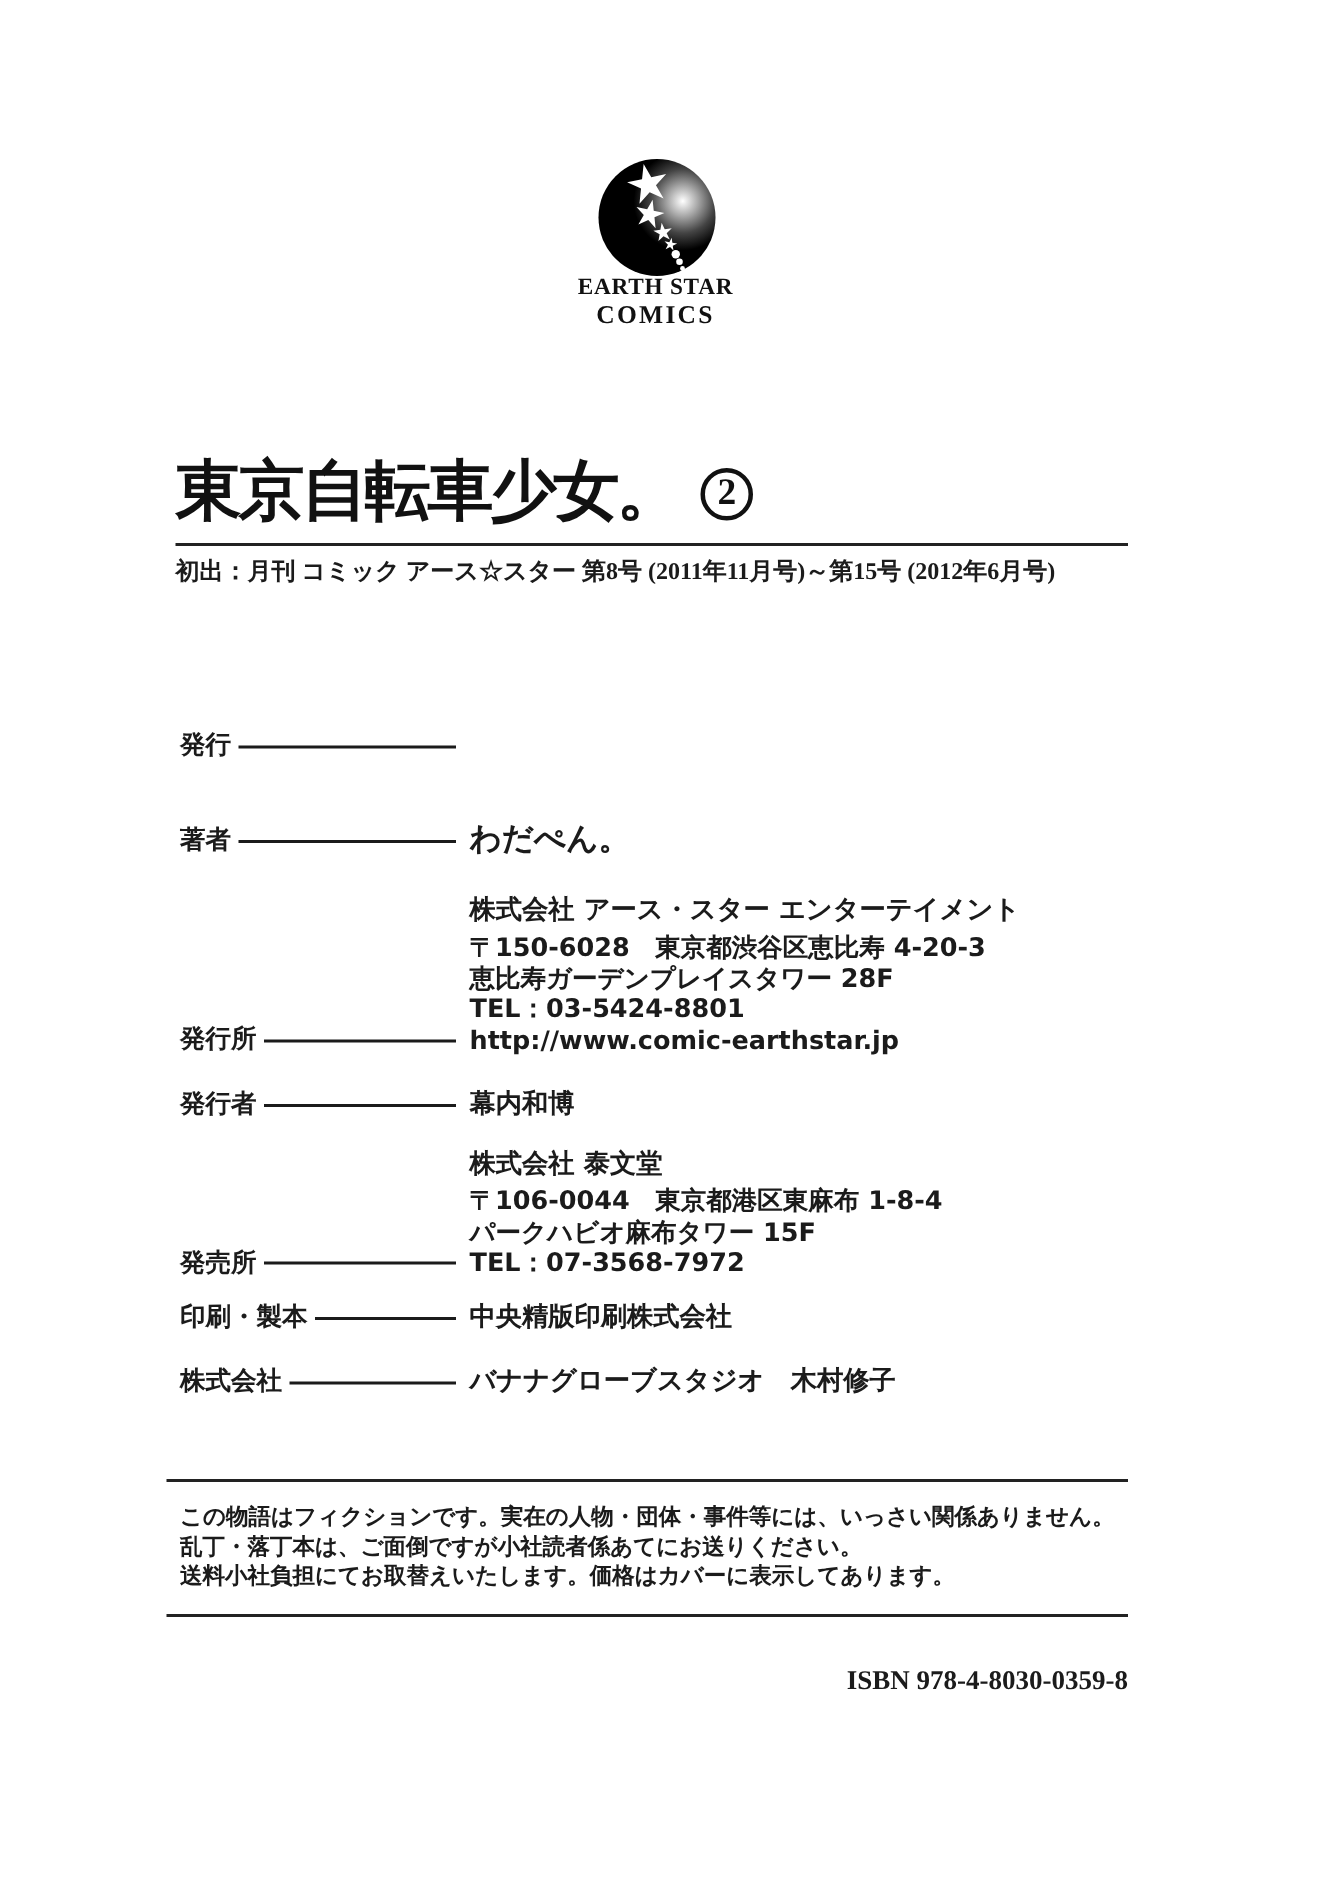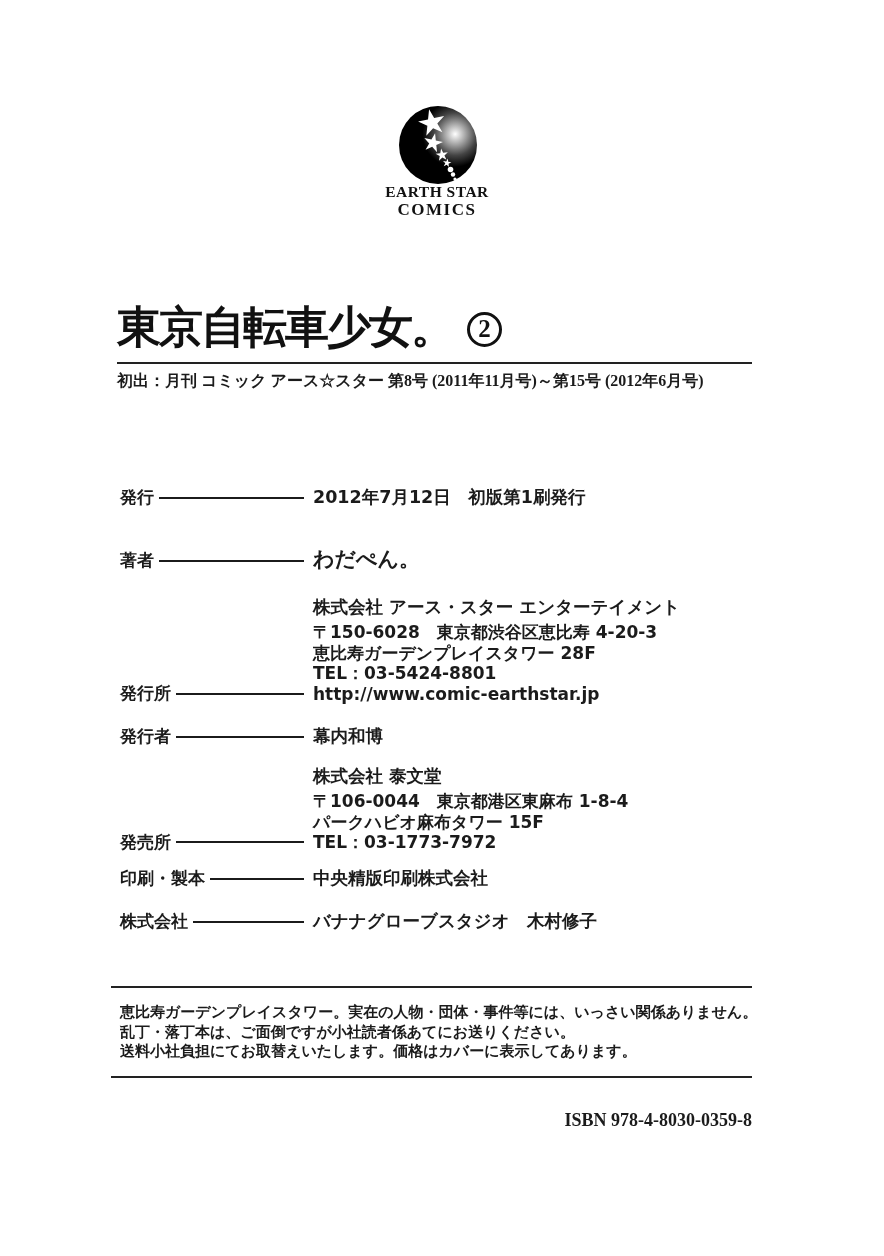--- a/index.html
+++ b/index.html
@@ -100,23 +100,20 @@
     <span class="volume-badge">2</span>
   </div>
   <div class="abs title-rule"></div>
   <div class="abs first-pub">初出：月刊 コミック アース☆スター 第8号 (2011年11月号)～第15号 (2012年6月号)</div>
 
   <div class="info-row" style="top:487px">
     <div class="row-left">
       <span class="row-label">発行</span>
       <span class="leader"></span>
     </div>
-    <div class="row-right">
-      <div class="row-value">2012年7月12日　初版第1刷発行</div>
-    </div>
   </div>
 
   <div class="info-row" style="top:548px">
     <div class="row-left">
       <span class="row-label">著者</span>
       <span class="leader"></span>
     </div>
     <div class="row-right">
       <div class="row-value big">わだぺん。</div>
     </div>
@@ -151,21 +148,21 @@
   <div class="info-row" style="top:766px">
     <div class="row-left">
       <span class="row-label">発売所</span>
       <span class="leader"></span>
     </div>
     <div class="row-right">
       <div class="row-value">株式会社 泰文堂</div>
       <div class="details">
         <div class="detail-line">〒106-0044　東京都港区東麻布 1-8-4</div>
         <div class="detail-line">パークハビオ麻布タワー 15F</div>
-        <div class="detail-line">TEL：03-1773-7972</div>
+        <div class="detail-line">TEL：07-3568-7972</div>
       </div>
     </div>
   </div>
 
   <div class="info-row" style="top:868px">
     <div class="row-left">
       <span class="row-label">印刷・製本</span>
       <span class="leader"></span>
     </div>
     <div class="row-right">
@@ -179,21 +176,21 @@
       <span class="leader"></span>
     </div>
     <div class="row-right">
       <div class="row-value">バナナグローブスタジオ　木村修子</div>
     </div>
   </div>
 
 
   <div class="abs rule box-rule-top"></div>
   <div class="abs disclaimer">
-    <div class="disc-line">恵比寿ガーデンプレイスタワー。実在の人物・団体・事件等には、いっさい関係ありません。</div>
+    <div class="disc-line">この物語はフィクションです。実在の人物・団体・事件等には、いっさい関係ありません。</div>
     <div class="disc-line">乱丁・落丁本は、ご面倒ですが小社読者係あてにお送りください。</div>
     <div class="disc-line">送料小社負担にてお取替えいたします。価格はカバーに表示してあります。</div>
   </div>
   <div class="abs rule box-rule-bottom"></div>
 
   <div class="abs isbn">ISBN 978-4-8030-0359-8</div>
 
 </div>
 
 </body></html>

